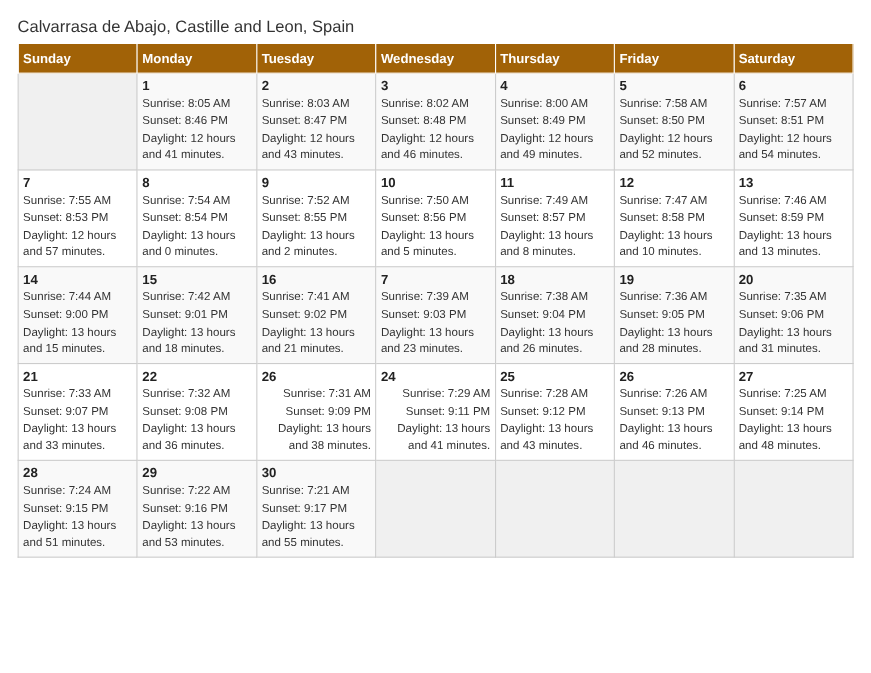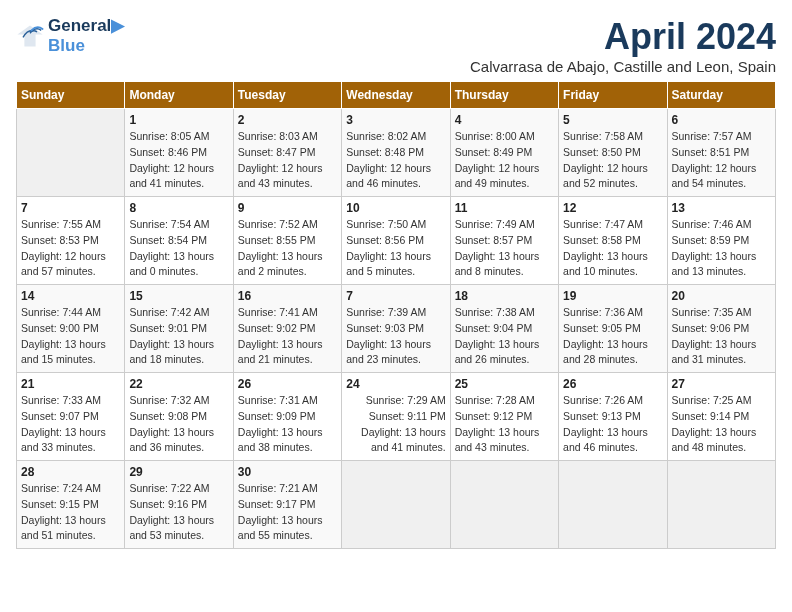--- a/index.html
+++ b/index.html
@@ -74,33 +74,21 @@
       font-size: 10.5px;
     }
     .empty-cell {
       background: #f0f0f0 !important;
     }
   </style>
 </head>
 <body>
 
 <div class="header-area">
-  <div class="logo">
-    <svg class="logo-bird" viewBox="0 0 40 40" xmlns="http://www.w3.org/2000/svg">
-      <polygon points="20,5 38,18 28,18 28,35 12,35 12,18 2,18" fill="#2a6099" opacity="0.15"></polygon>
-      <path d="M10,22 Q18,8 30,14 Q24,10 20,16 Q28,6 36,12" stroke="#2a6099" stroke-width="2" fill="none"></path>
-      <path d="M22,12 Q30,4 38,10" stroke="#4a90d9" stroke-width="2.5" fill="none" stroke-linecap="round"></path>
-    </svg>
-    <div>
-      <div style="font-size:17px;font-weight:bold;color:#1a3a5c;line-height:1.2;">General<span style="color:#4a90d9;">▶</span></div>
-      <div style="font-size:17px;font-weight:bold;color:#4a90d9;line-height:1.2;">Blue</div>
-    </div>
-  </div>
   <div class="title-block">
-    <div class="calendar-title">April 2024</div>
     <div class="calendar-subtitle">Calvarrasa de Abajo, Castille and Leon, Spain</div>
   </div>
 </div>
 
 <table>
   <thead>
     <tr>
     <th>Sunday</th>
         <th>Monday</th>
         <th>Tuesday</th>
@@ -268,21 +256,21 @@
         </td>
         <td>
           <div class="day-num">22</div>
           <div class="day-info" style="white-space: pre-line;">Sunrise: 7:32 AM
 Sunset: 9:08 PM
 Daylight: 13 hours
 and 36 minutes.</div>
         </td>
         <td>
           <div class="day-num">26</div>
-          <div class="day-info" style="white-space: pre-line;">Sunrise: 7:31 AM
+          <div class="day-info" style="white-space: pre-line; text-align: right;">Sunrise: 7:31 AM
 Sunset: 9:09 PM
 Daylight: 13 hours
 and 38 minutes.</div>
         </td>
         <td>
           <div class="day-num">24</div>
           <div class="day-info" style="white-space: pre-line; text-align: right;">Sunrise: 7:29 AM
 Sunset: 9:11 PM
 Daylight: 13 hours
 and 41 minutes.</div>

